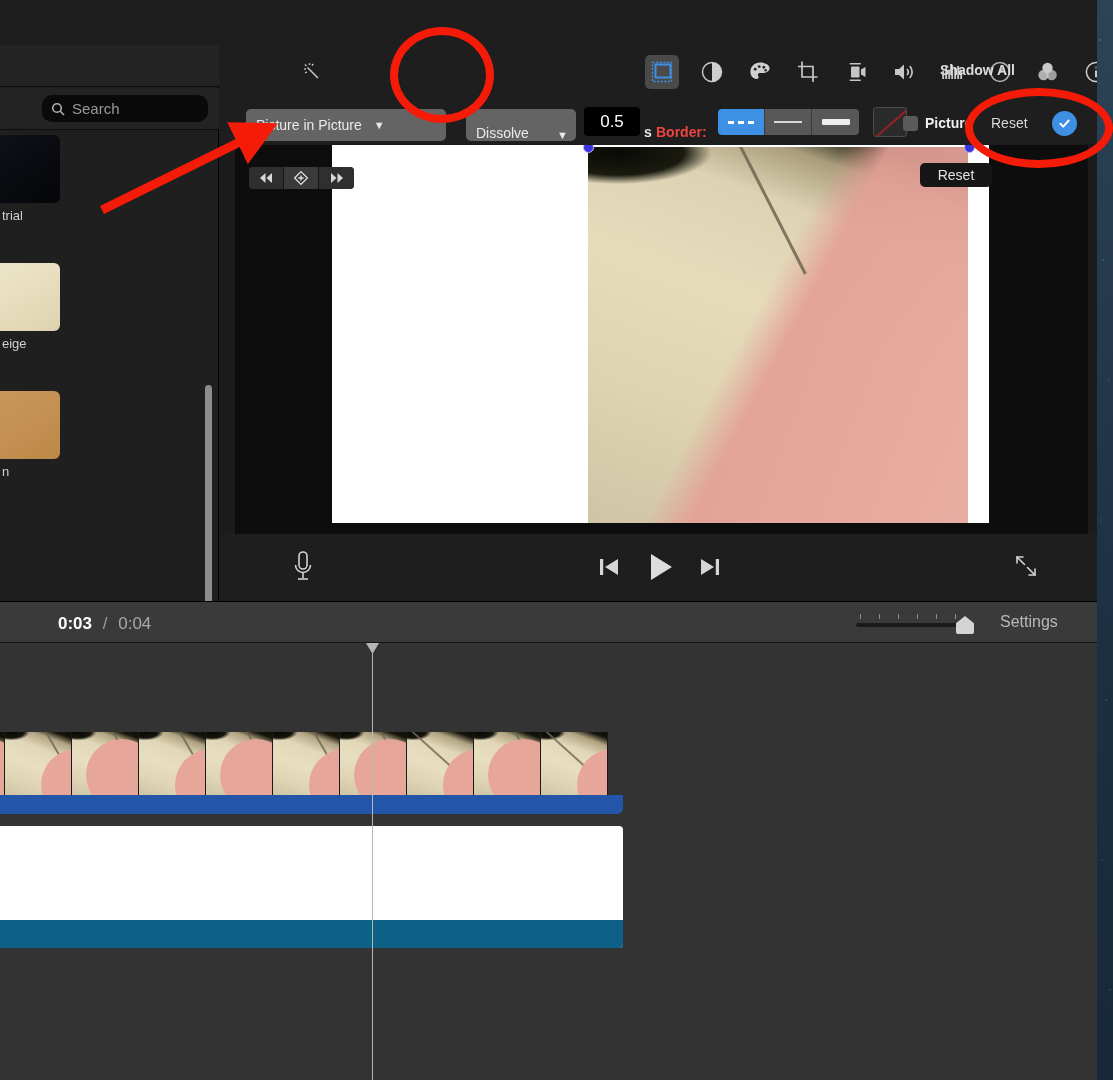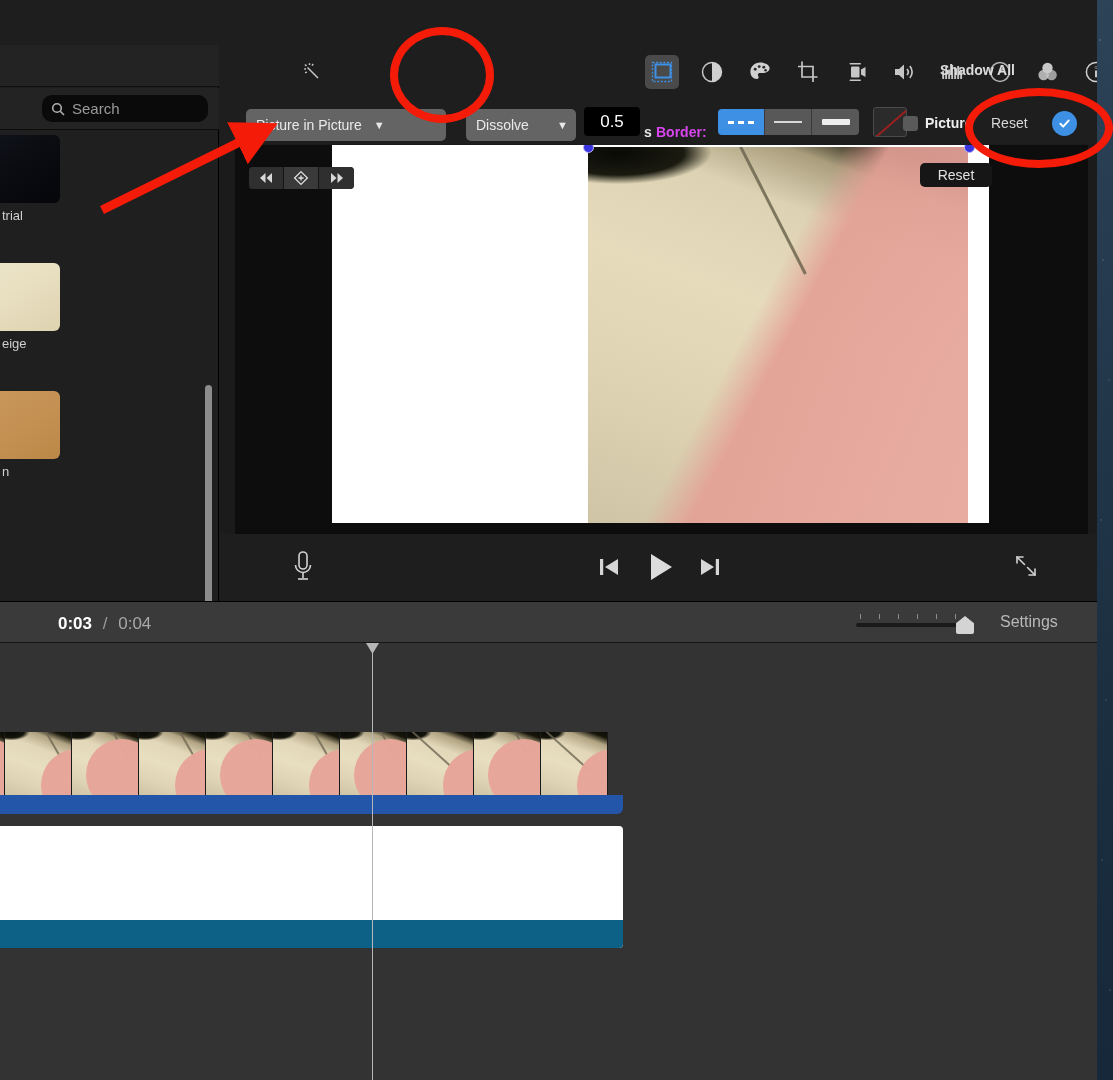--- a/index.html
+++ b/index.html
@@ -119,29 +119,29 @@
   }
   .popup {
     position: absolute; top: 10px; height: 32px;
     background: #646464; border-radius: 5px;
     display: flex; align-items: center; padding: 0 8px 0 10px;
     color: #eaeaea; font-size: 14px;
   }
   .popup .caret { margin-left: auto; font-size: 11px; color: #e8e8e8; }
   .popup-pip { left: 26px; width: 200px; }
   .popup-pip .caret { margin-left: 12px; }
-  .popup-dissolve { left: 246px; width: 110px; }
+  .popup-dissolve { left: 246px; width: 110px; align-items: flex-end; }
   .num-field {
     position: absolute; left: 364px; top: 8px; width: 56px; height: 29px;
     background: #000; border-radius: 4px;
     display: flex; align-items: center; justify-content: center;
     color: #fff; font-size: 17px;
   }
   .unit-s { position: absolute; left: 424px; top: 15px; font-size: 14px; color: #e6e6e6; font-weight: bold; }
-  .border-label { position: absolute; left: 436px; top: 15px; font-size: 14px; color: #d946ef; font-weight: bold; }
+  .border-label { position: absolute; left: 436px; top: 15px; font-size: 14px; color: #ef4444; font-weight: bold; }
   .border-seg { position: absolute; left: 498px; top: 10px; height: 26px; display: flex; }
   .seg {
     width: 47px; height: 26px; background: #585858;
     display: flex; align-items: center; justify-content: center;
     border-right: 1px solid #3a3a3a;
   }
   .seg:first-child { border-radius: 4px 0 0 4px; }
   .seg:last-child { border-radius: 0 4px 4px 0; border-right: none; }
   .seg.selected { background: #3d90e3; }
   .dash-line { width: 26px; height: 3px; background: repeating-linear-gradient(to right, #fff 0 6px, transparent 6px 10px); }

